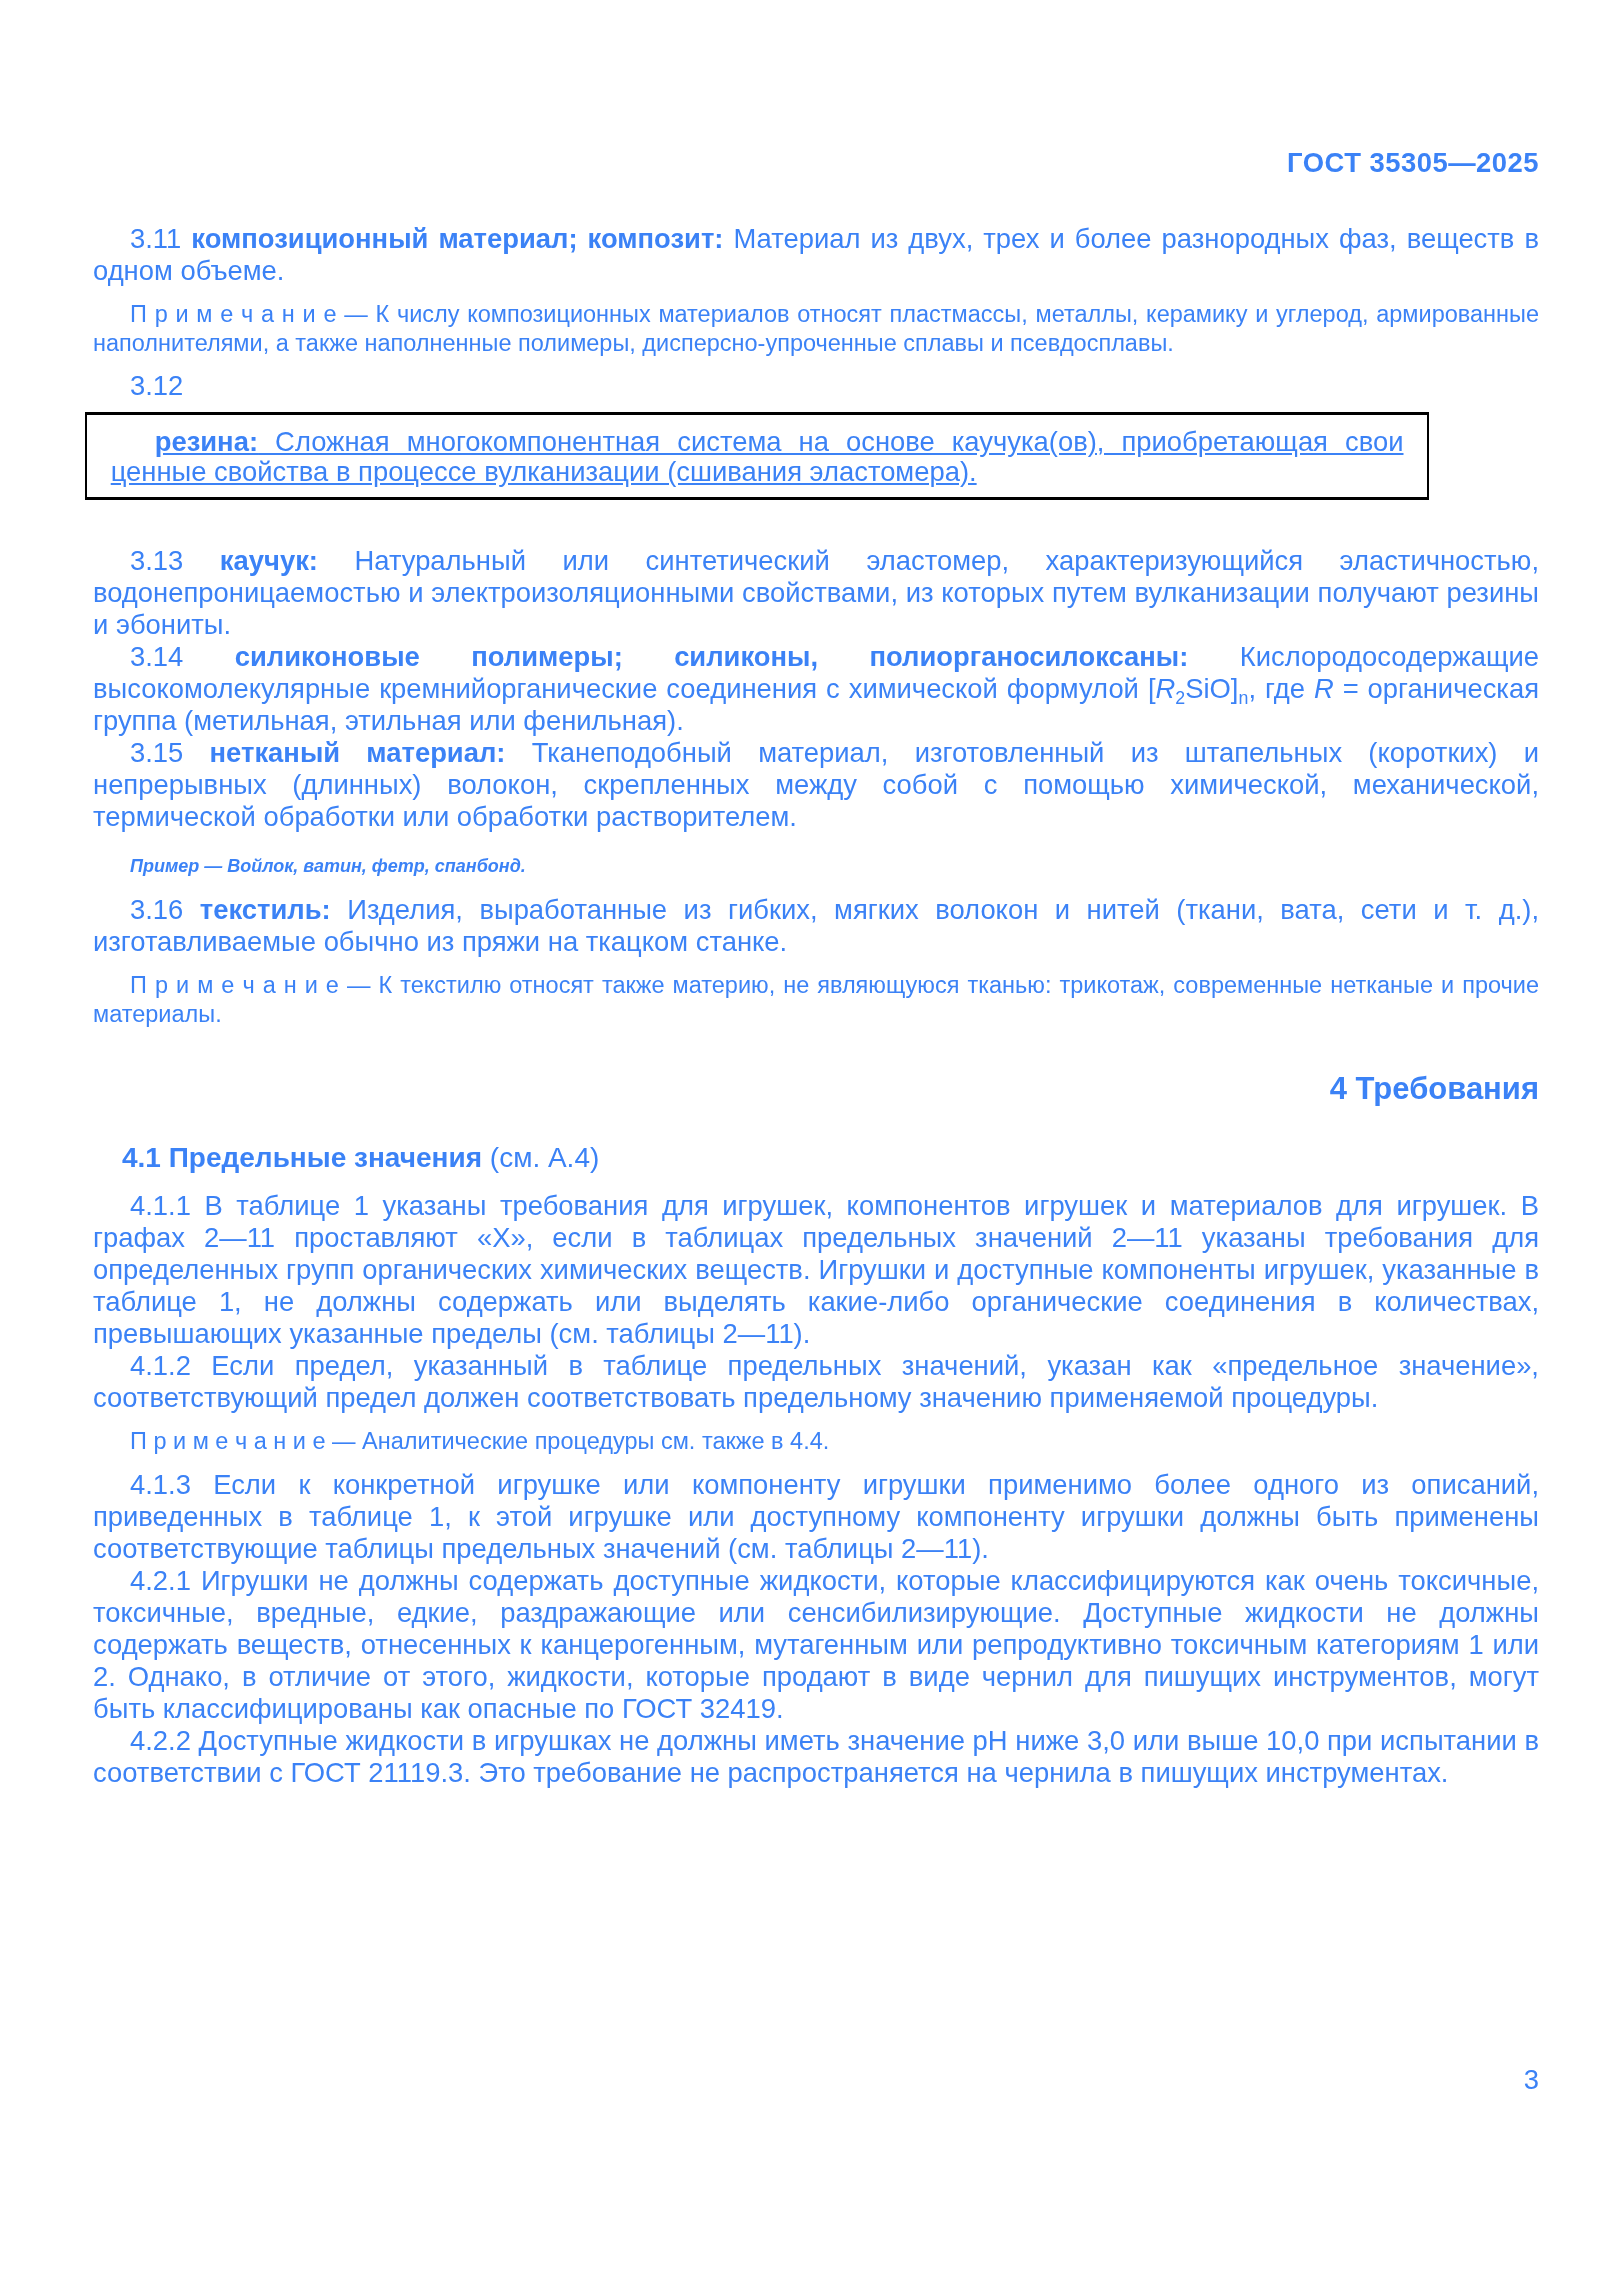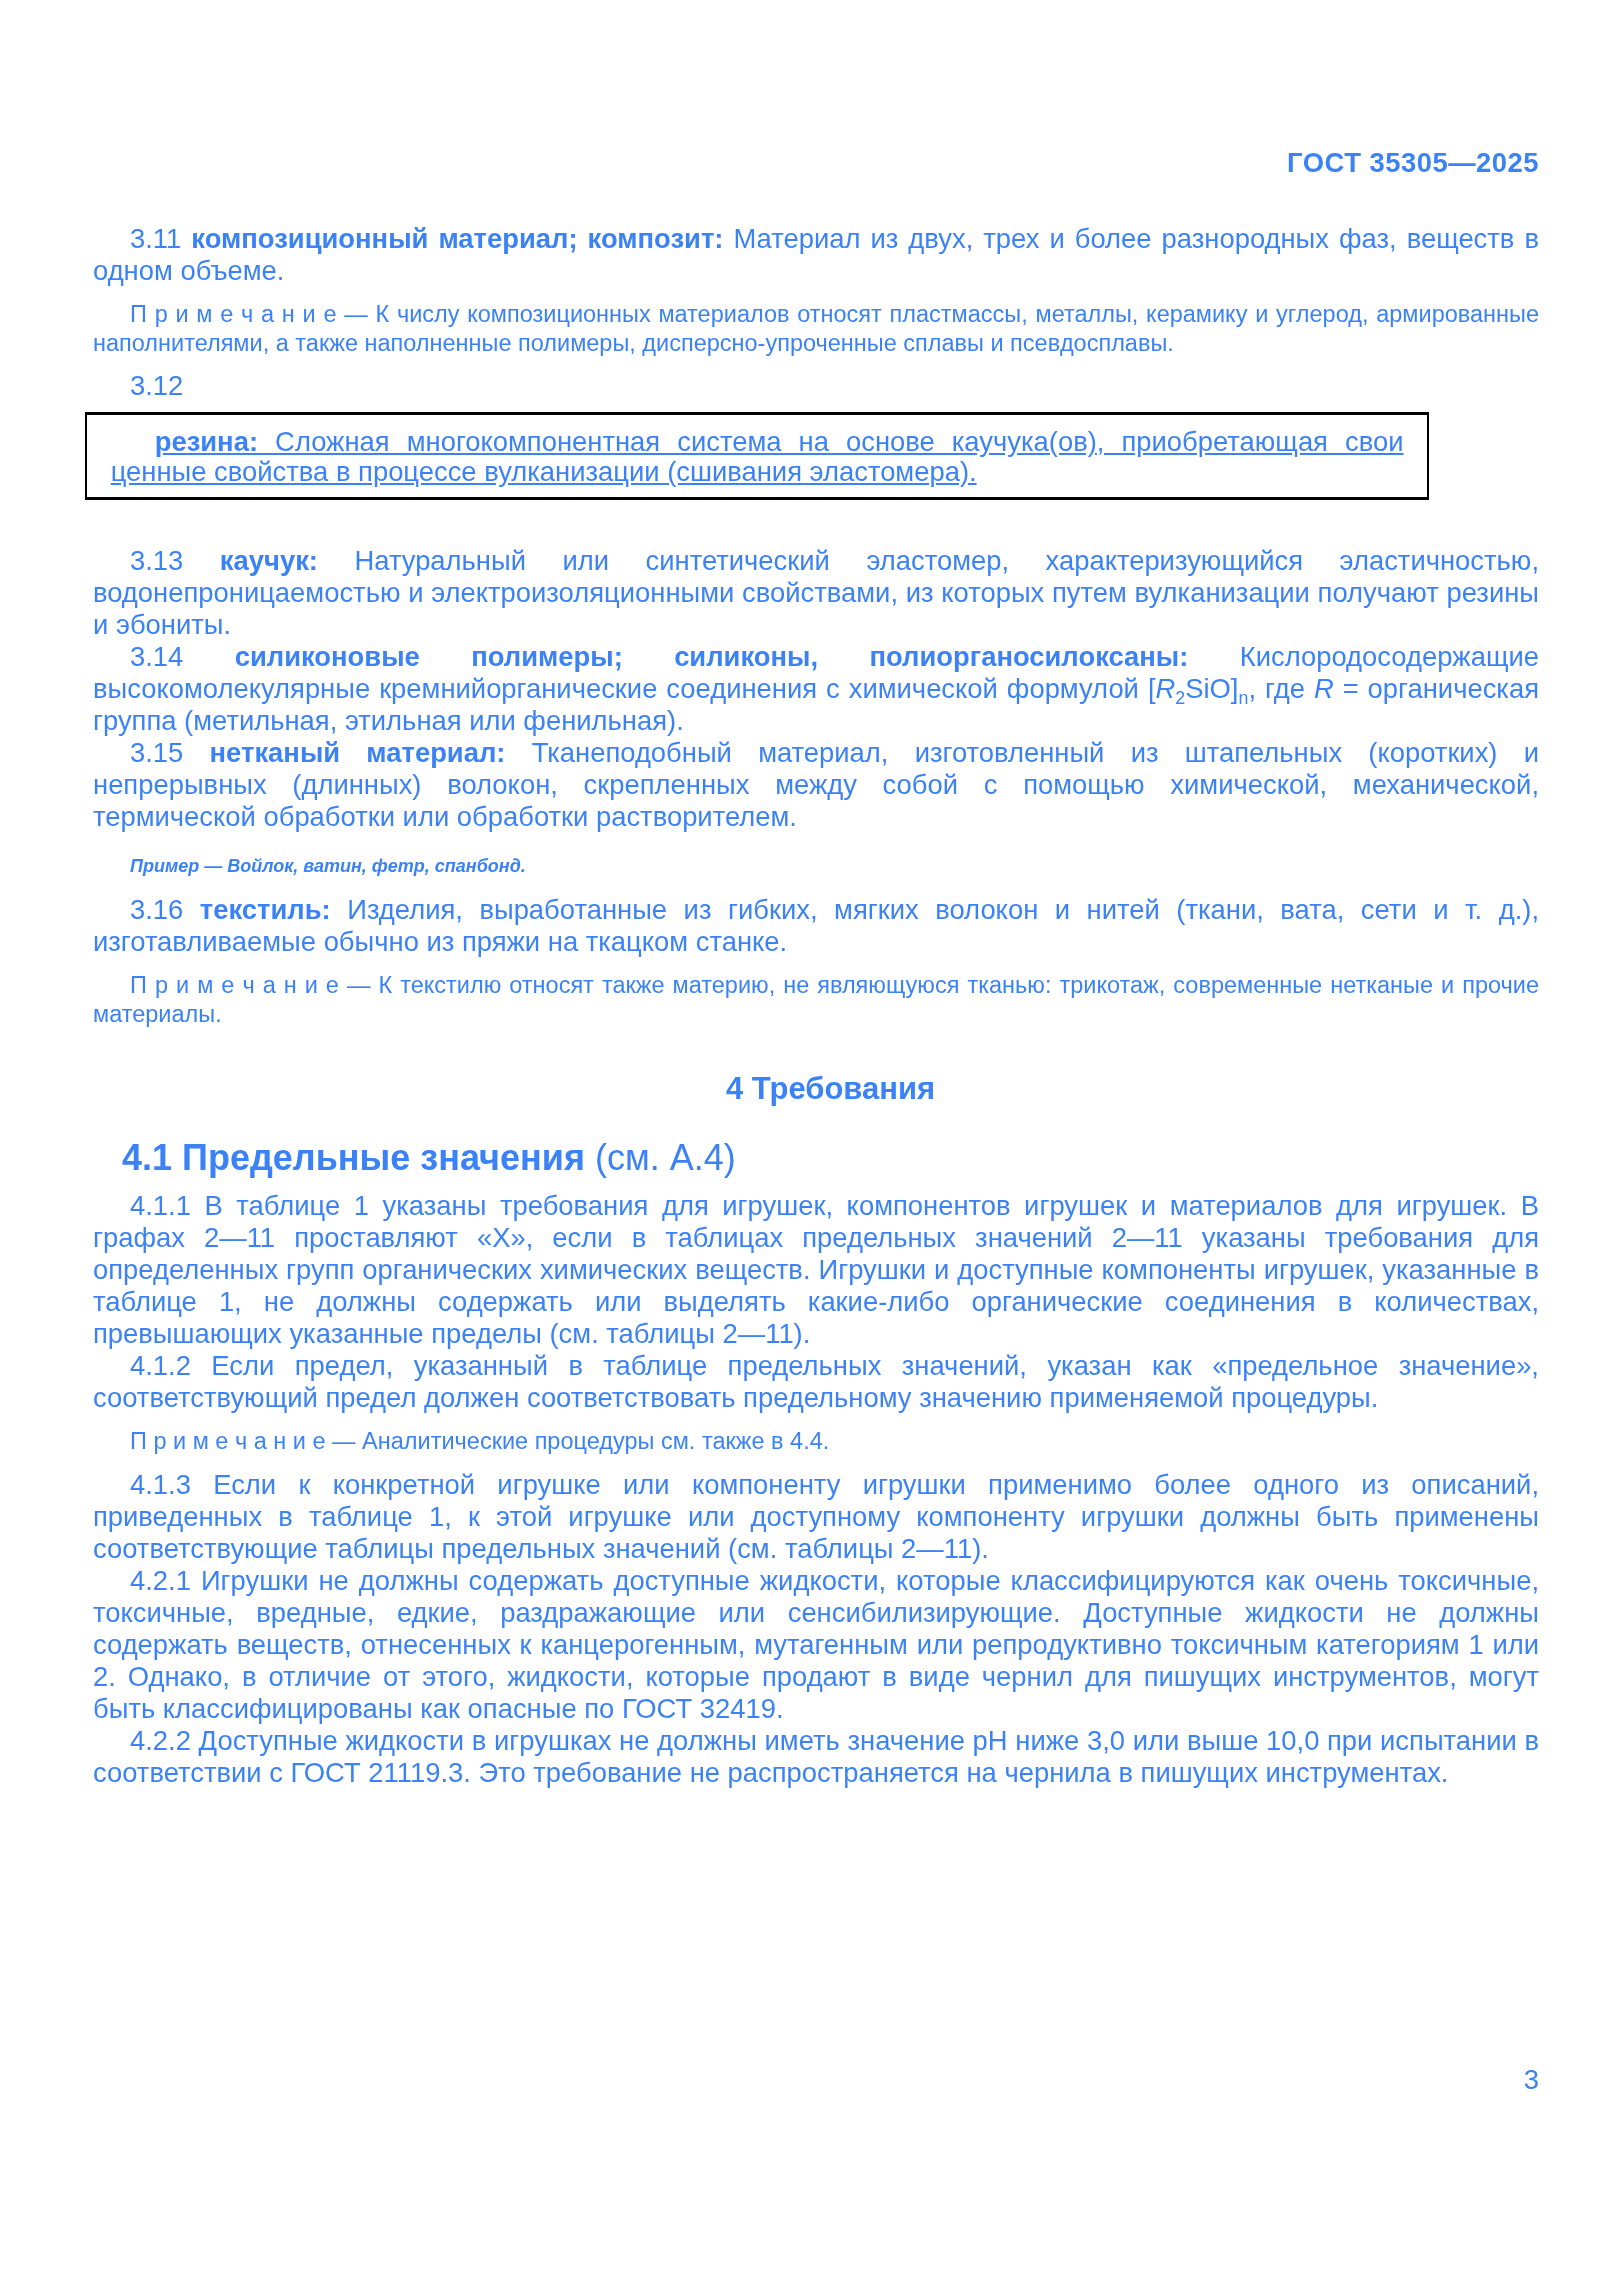--- a/index.html
+++ b/index.html
@@ -47,25 +47,25 @@
     font-size: 18px;
     line-height: 30px;
     text-indent: 37px;
     margin: 18.6px 0 12.7px !important;
   }
   .h1 {
     font-size: 31px;
     font-weight: bold;
     line-height: 37px;
     margin: 41px 0 35px !important;
-    text-align: center;
+    text-align: right;
     text-indent: 29px;
   }
   .h2 {
-    font-size: 36px;
+    font-size: 28px;
     font-weight: bold;
     line-height: 32px;
     margin: 29px 0 16.7px !important;
     text-align: left;
     text-indent: 29px;
   }
   .h2 .reg { font-weight: normal; }
   .def-box {
     margin: 9.8px 110px 45px -7.8px;
     border: solid #000000;

